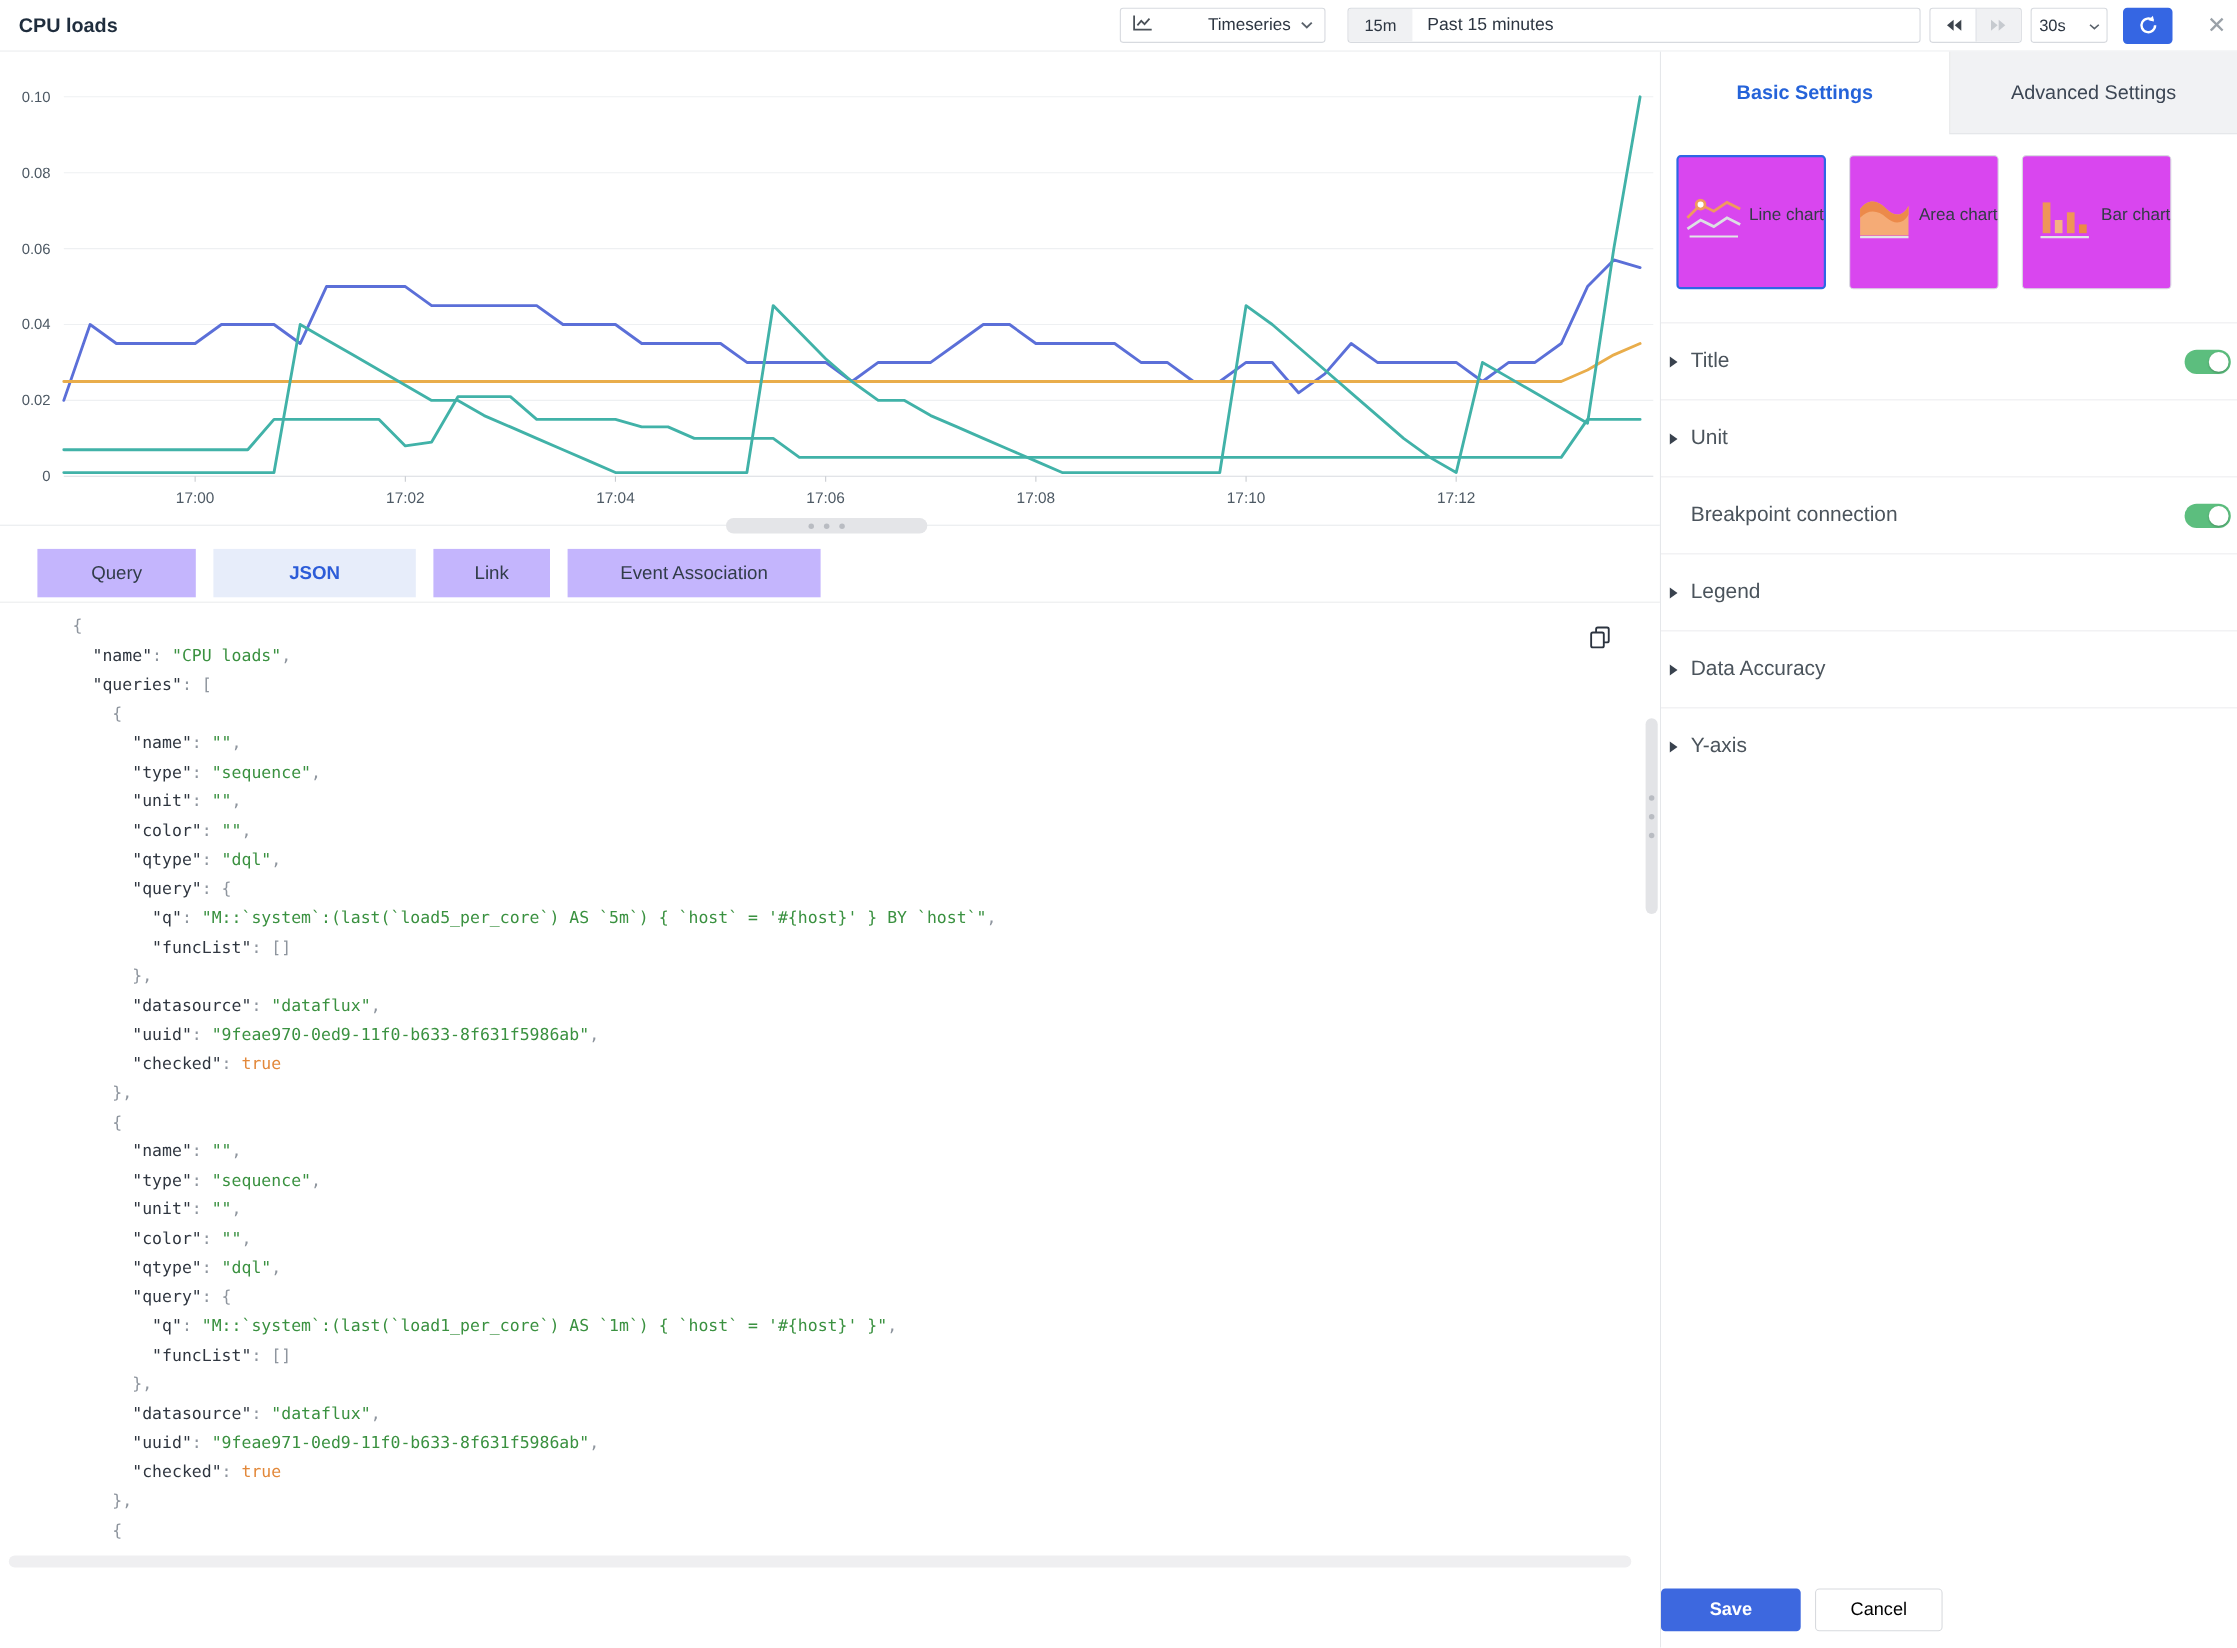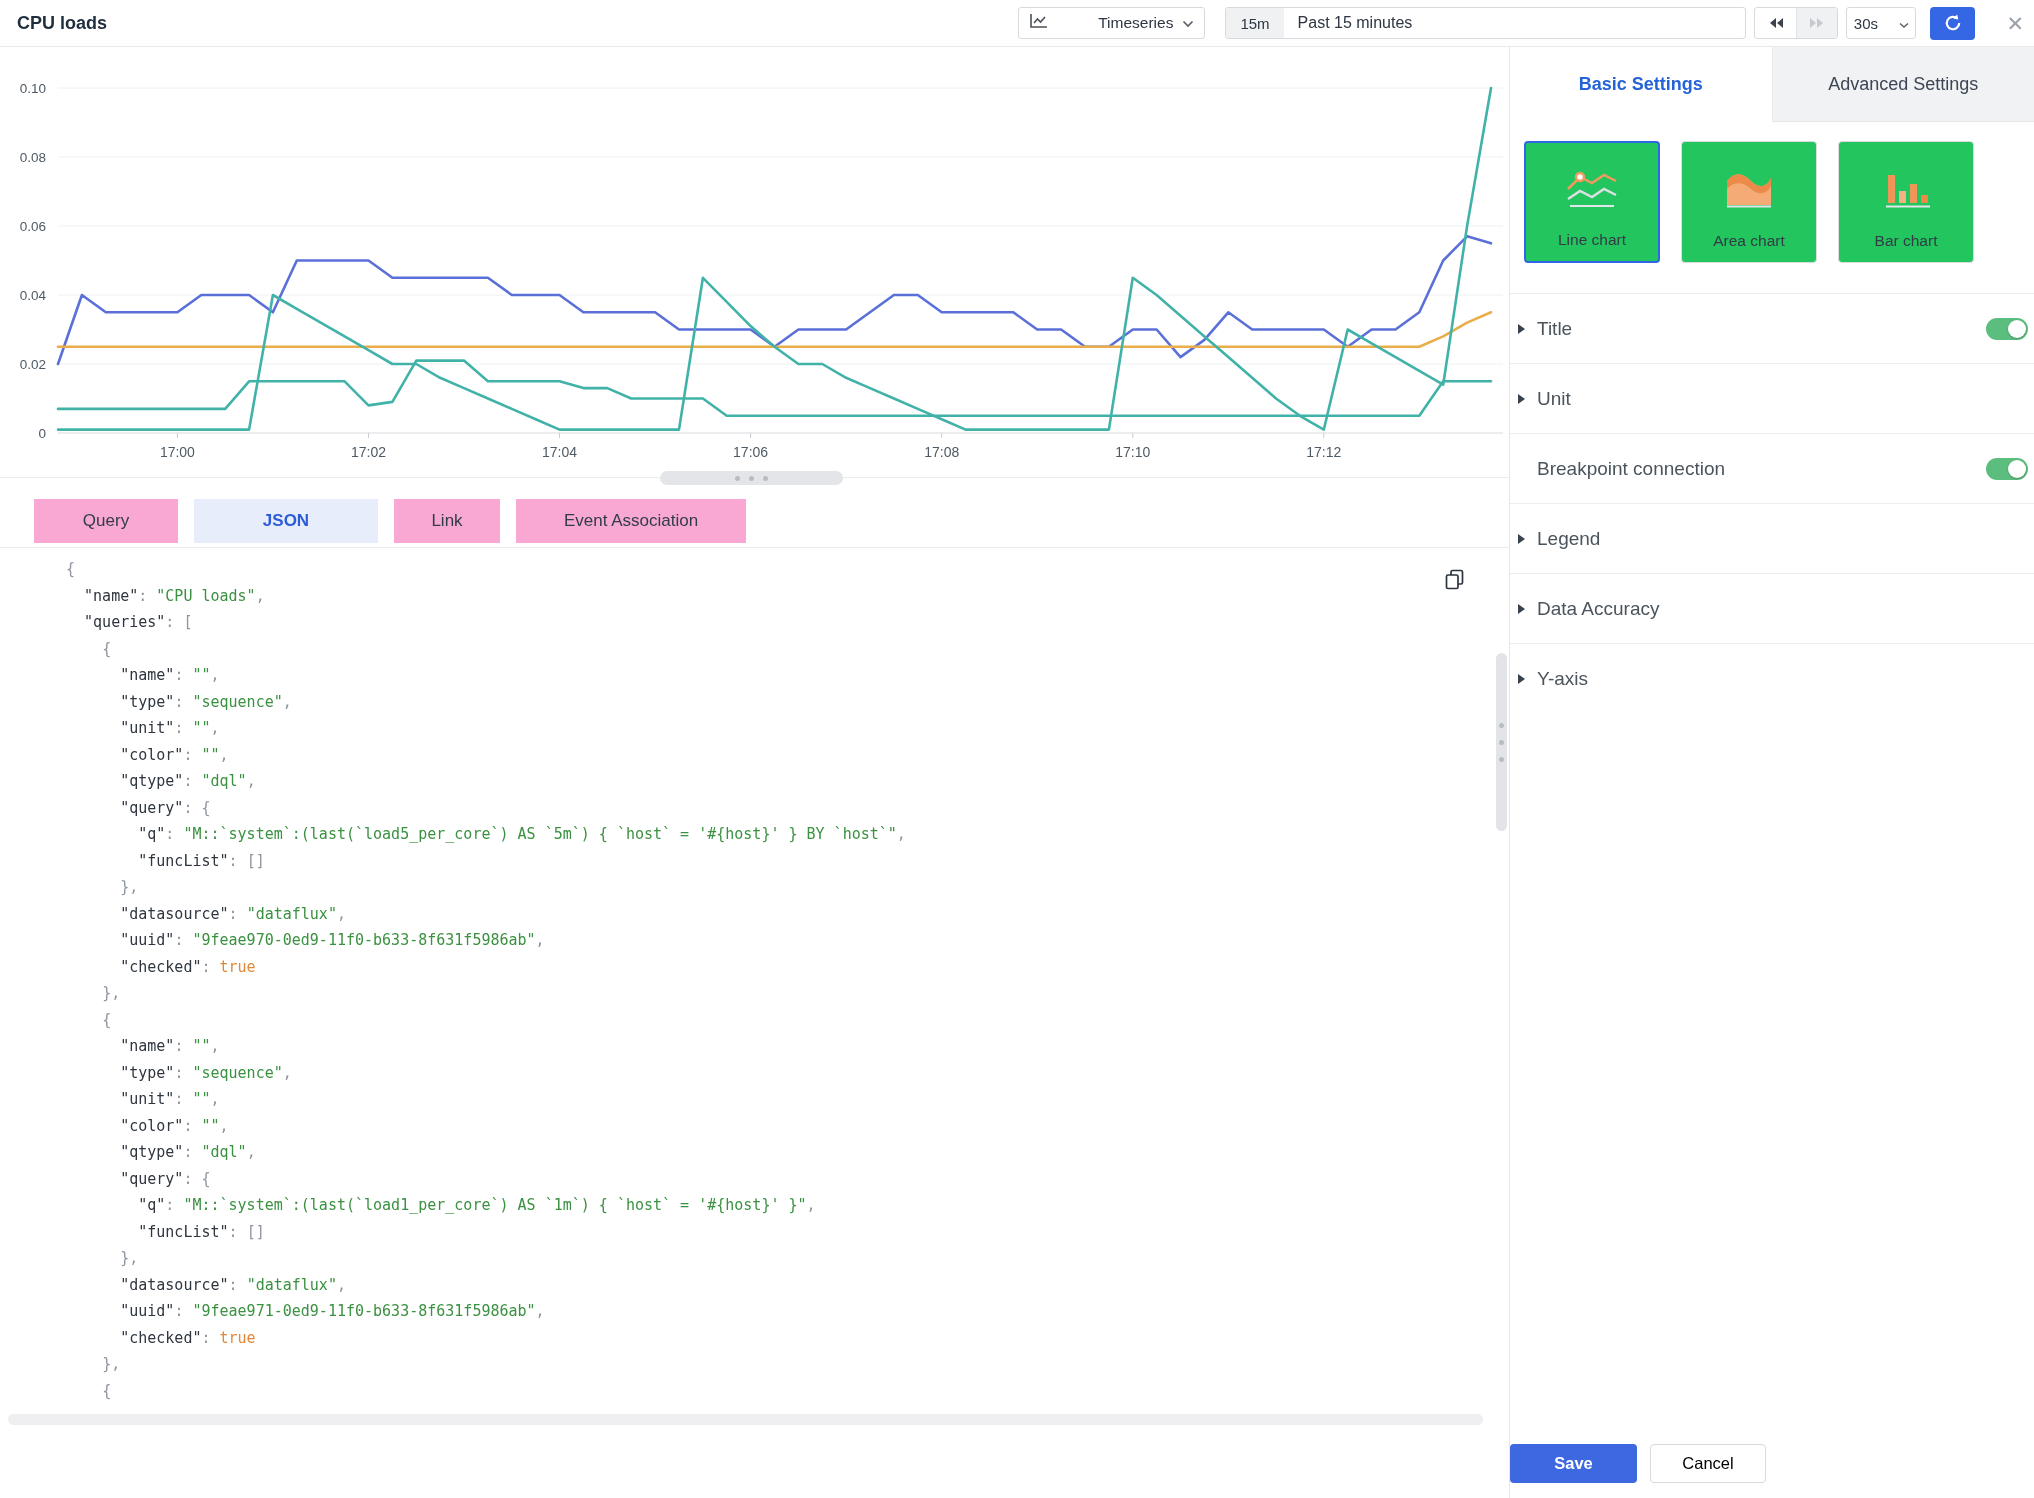--- a/index.html
+++ b/index.html
@@ -38,21 +38,21 @@
   .chart-wrap svg{position:absolute;top:0;left:0;}
   .hpill{position:absolute;left:660px;top:471px;width:183px;height:14px;border-radius:7px;
          background:#e4e5e8;display:flex;align-items:center;justify-content:center;gap:9px;cursor:row-resize;z-index:5;}
   .hpill i,.vpill i{width:5px;height:5px;border-radius:50%;background:#b9bcc2;display:block;}
   .vpill{position:absolute;left:1496px;top:653px;width:11px;height:178px;border-radius:6px;
          background:#e3e4e7;display:flex;flex-direction:column;align-items:center;justify-content:center;gap:12px;
          cursor:col-resize;z-index:5;}
 
   
   .qtabs{height:70px;padding:21px 0 0 34px;display:flex;gap:16px;border-bottom:1px solid #e9eaec;}
-  .qtab{height:44px;background:#f9a8d4;display:flex;align-items:center;justify-content:center;
+  .qtab{height:44px;background:#c4b5fd;display:flex;align-items:center;justify-content:center;
         font-size:17px;color:#313c49;cursor:pointer;}
   .qtab:nth-child(1){width:144px;}
   .qtab:nth-child(2){width:184px;}
   .qtab:nth-child(3){width:106px;}
   .qtab:nth-child(4){width:230px;}
   .qtab.active{background:#e7edfa;color:#2c5cd8;font-weight:bold;}
 
   
   .editor{position:relative;flex:1;background:#fff;overflow:hidden;}
   .editor pre{margin:0;padding:8px 40px 0 66px;font-family:"DejaVu Sans Mono", monospace;
@@ -63,22 +63,22 @@
   .tk-p{color:#8e959e;}
   .copy-btn{position:absolute;top:20px;right:43px;width:22px;height:22px;cursor:pointer;}
   .hscroll{position:absolute;left:8px;right:26px;top:866px;height:11px;border-radius:6px;background:#efeff1;cursor:pointer;}
 
   
   .sb-tabs{height:75px;display:flex;flex:0 0 auto;}
   .sb-tab{flex:1;display:flex;align-items:center;justify-content:center;font-size:18px;cursor:pointer;}
   .sb-tab.active{background:#fff;color:#2563d9;font-weight:bold;}
   .sb-tab.inactive{background:#f1f2f4;color:#3c4654;border-bottom:1px solid #e4e6e9;border-left:1px solid #e9eaec;}
   .cards{display:flex;gap:21px;padding:19px 0 0 14px;flex:0 0 auto;}
-  .card{width:136px;height:122px;border:1px solid #d9dce1;border-radius:4px;background:#22c55e;cursor:pointer;
-        display:flex;flex-direction:column;align-items:center;justify-content:flex-end;padding-bottom:12px;}
+  .card{width:136px;height:122px;border:1px solid #d9dce1;border-radius:4px;background:#d946ef;cursor:pointer;
+        display:flex;flex-direction:row;align-items:center;justify-content:flex-end;padding-bottom:12px;}
   .card.selected{border:2px solid #2e66e5;}
   .card .ic{flex:1;display:flex;align-items:center;justify-content:center;}
   .card .cl{font-size:15.5px;color:#333b45;}
   .sections{margin-top:30px;border-top:1px solid #ededef;flex:0 0 auto;}
   .sec-row{height:70px;display:flex;align-items:center;border-bottom:1px solid #ededef;padding:0 6px 0 8px;cursor:pointer;}
   .sec-row:last-child{border-bottom:none;}
   .chev{width:0;height:0;border-left:7px solid #39424e;border-top:5px solid transparent;
         border-bottom:5px solid transparent;margin-right:12px;flex:0 0 auto;}
   .chev-space{width:19px;flex:0 0 auto;}
   .sec-label{font-size:19px;color:#4b545c;}

